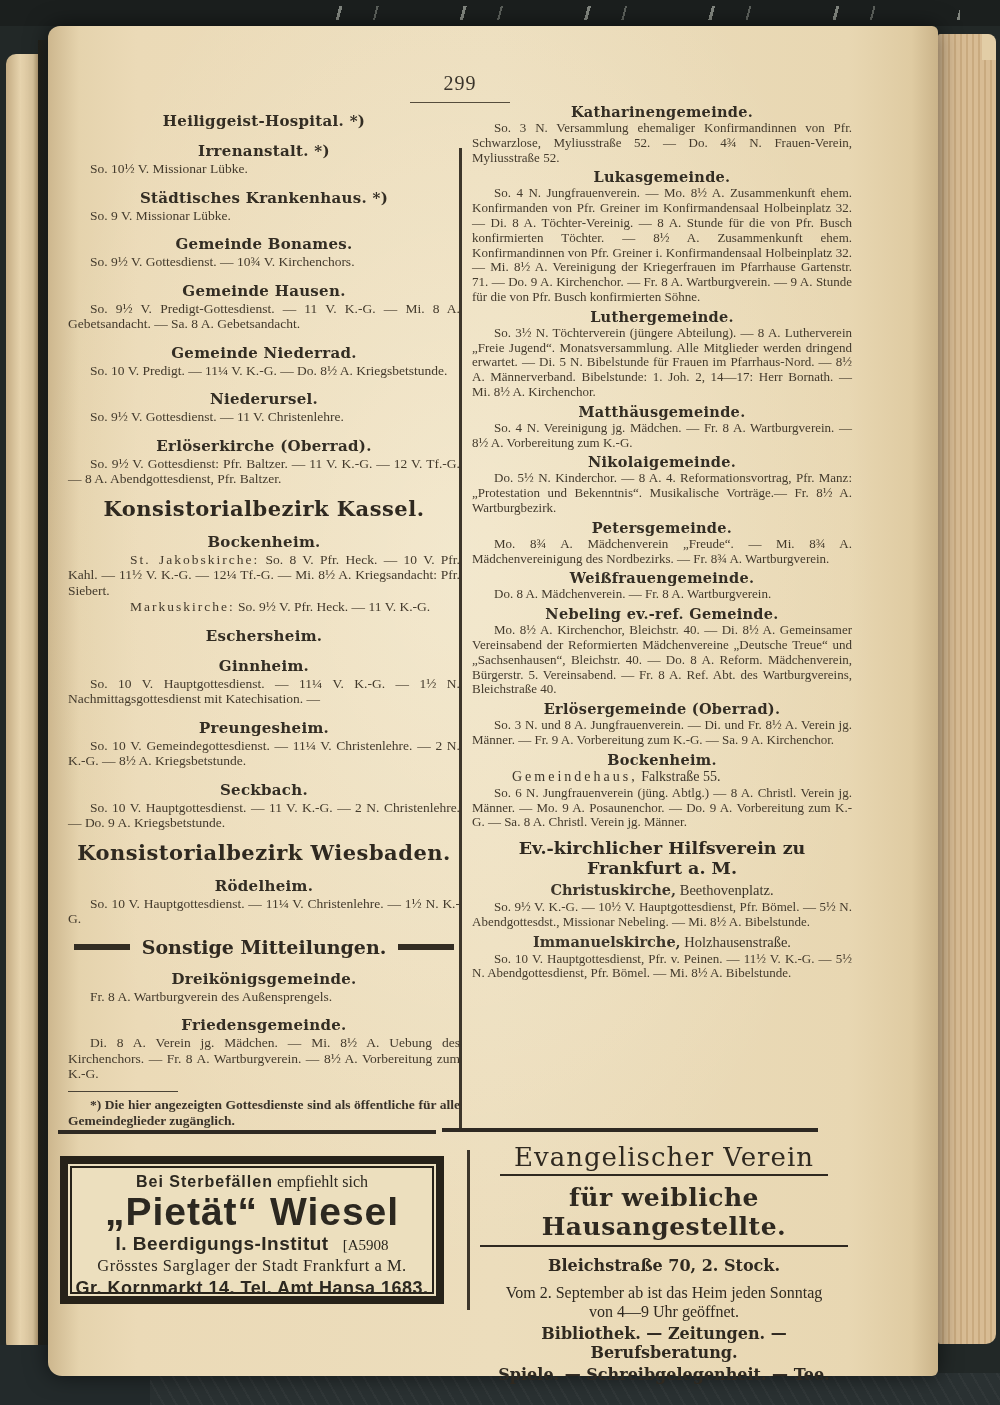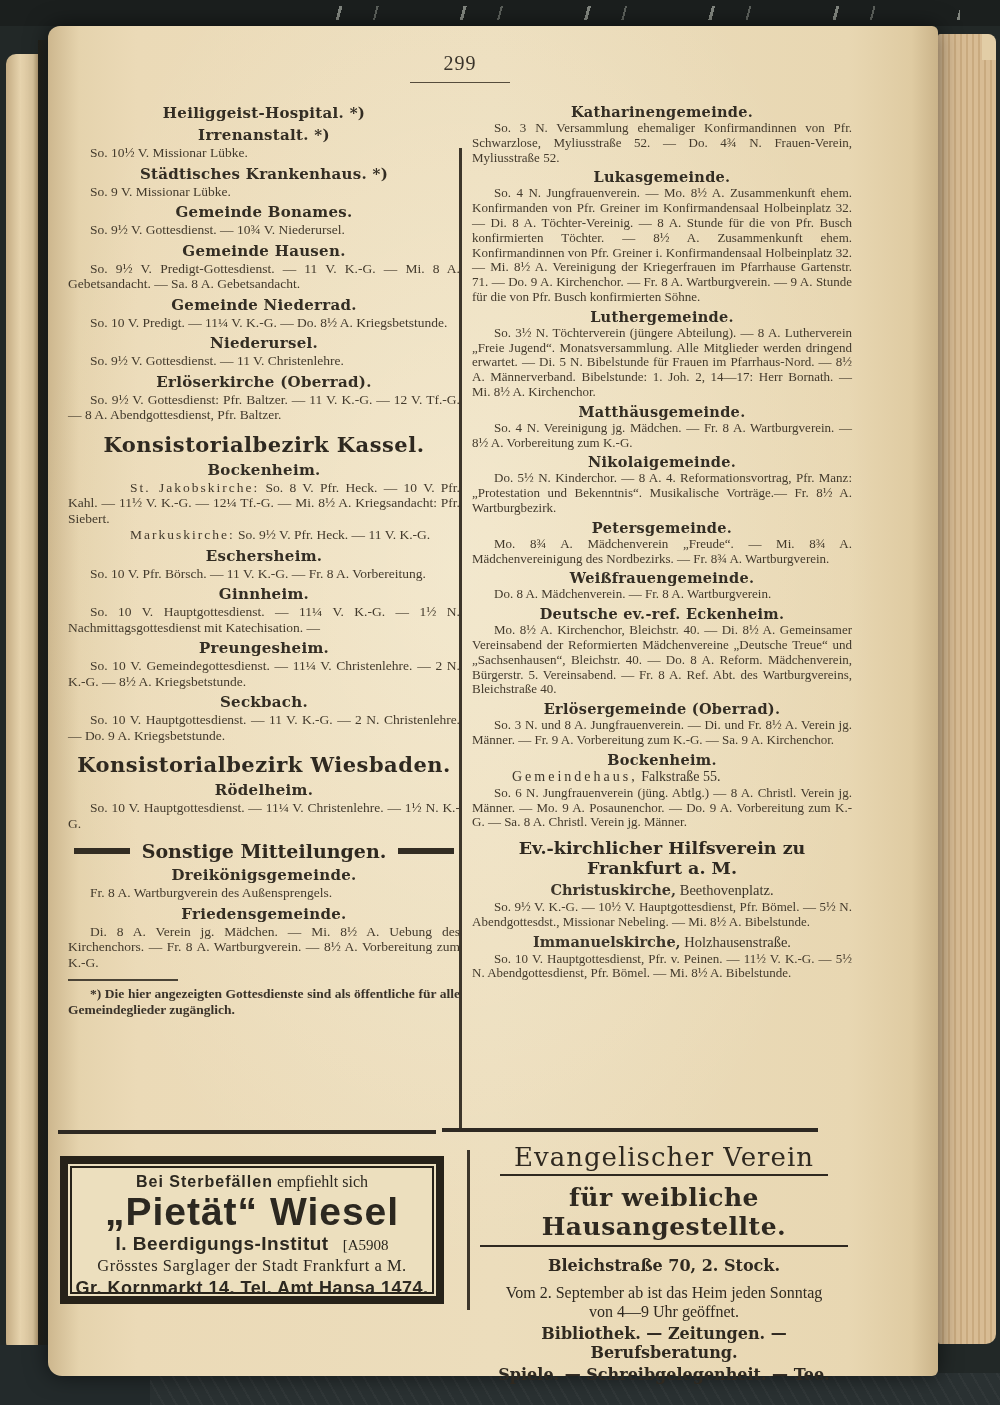--- a/index.html
+++ b/index.html
@@ -26,34 +26,34 @@
 
   
   .page{position:absolute;left:48px;top:26px;width:890px;height:1350px;box-sizing:border-box;
         border-radius:12px 6px 6px 14px;
         background:
           radial-gradient(ellipse at 46% 40%,rgba(255,252,238,.35),rgba(255,252,238,0) 62%),
           linear-gradient(90deg,#cdb78e 0%,#e5d3ad 3.5%,#ebdab7 10%,#ecddbc 50%,#e8d7b2 90%,#dfcba2 97%,#cab389 100%),
           #e9d8b4;
         box-shadow:0 0 22px rgba(0,0,0,.55);}
 
-  .pageno{position:absolute;left:362px;top:26px;width:100px;text-align:center;
+  .pageno{position:absolute;left:362px;top:46px;width:100px;text-align:center;
           font-size:20px;letter-spacing:1px;color:#39332a;border-bottom:1.5px solid #554c3c;padding-bottom:7px;}
 
   .divider{position:absolute;left:411px;top:122px;width:2.5px;height:984px;background:#3d362b;}
   .divider2{position:absolute;left:419px;top:1124px;width:2.5px;height:160px;background:#3d362b;}
   .rule-left{position:absolute;left:10px;top:1104px;width:378px;height:4px;background:#2e2922;}
   .rule-right{position:absolute;left:394px;top:1102px;width:376px;height:4px;background:#2e2922;}
 
   .col{position:absolute;top:74px;}
   .col-left{left:20px;width:392px;}
   .col-right{left:424px;width:380px;}
 
   .sec-title{text-align:center;font-weight:bold;font-family:"DejaVu Serif",serif;
-             font-size:15px;margin:4px 0 1px;letter-spacing:.3px;color:#332d23;}
+             font-size:15px;margin:12px 0 1px;letter-spacing:.3px;color:#332d23;}
   .sec-text{margin:0;text-align:justify;text-indent:22px;font-size:13.5px;line-height:15.5px;color:#433a2c;}
   .sec-text + .sec-text{margin-top:1px;}
   .col-right .sec-title{font-size:14.5px;margin:3px 0 1px;}
   .col-right .sec-text{font-size:13px;line-height:14.8px;}
   .lead{letter-spacing:2px;margin-left:40px;}
 
   .district{text-align:center;font-weight:bold;font-family:"DejaVu Serif",serif;
             font-size:21px;margin:9px 0 2px;letter-spacing:.5px;color:#2f2920;}
   .hilfs-heading{text-align:center;font-weight:bold;font-family:"DejaVu Serif",serif;
             font-size:17.5px;margin:8px 0 2px;color:#2f2920;}
@@ -117,21 +117,21 @@
       <div class="sec">
         <h3 class="sec-title">Irrenanstalt. *)</h3>
         <p class="sec-text">So. 10½ V. Missionar Lübke.</p>
       </div>
       <div class="sec">
         <h3 class="sec-title">Städtisches Krankenhaus. *)</h3>
         <p class="sec-text">So. 9 V. Missionar Lübke.</p>
       </div>
       <div class="sec">
         <h3 class="sec-title">Gemeinde Bonames.</h3>
-        <p class="sec-text">So. 9½ V. Gottesdienst. — 10¾ V. Niederursel.</p>
+        <p class="sec-text">So. 9½ V. Gottesdienst. — 10¾ V. Kirchenchors.</p>
       </div>
       <div class="sec">
         <h3 class="sec-title">Gemeinde Hausen.</h3>
         <p class="sec-text">So. 9½ V. Predigt-Gottesdienst. — 11 V. K.-G. — Mi. 8 A. Gebetsandacht. — Sa. 8 A. Gebetsandacht.</p>
       </div>
       <div class="sec">
         <h3 class="sec-title">Gemeinde Niederrad.</h3>
         <p class="sec-text">So. 10 V. Predigt. — 11¼ V. K.-G. — Do. 8½ A. Kriegsbetstunde.</p>
       </div>
       <div class="sec">
@@ -144,21 +144,20 @@
       </div>
 
       <h2 class="district">Konsistorialbezirk Kassel.</h2>
       <div class="sec">
         <h3 class="sec-title">Bockenheim.</h3>
         <p class="sec-text"><span class="lead">St. Jakobskirche:</span><span> So. 8 V. Pfr. Heck. — 10 V. Pfr. Kahl. — 11½ V. K.-G. — 12¼ Tf.-G. — Mi. 8½ A. Kriegsandacht: Pfr. Siebert.</span></p>
         <p class="sec-text"><span class="lead">Markuskirche:</span><span> So. 9½ V. Pfr. Heck. — 11 V. K.-G.</span></p>
       </div>
       <div class="sec">
         <h3 class="sec-title">Eschersheim.</h3>
-        <p class="sec-text">So. 10 V. Pfr. Börsch. — 11 V. K.-G. — Fr. 8 A. Vorbereitung.</p>
       </div>
       <div class="sec">
         <h3 class="sec-title">Ginnheim.</h3>
         <p class="sec-text">So. 10 V. Hauptgottesdienst. — 11¼ V. K.-G. — 1½ N. Nachmittagsgottesdienst mit Katechisation. —</p>
       </div>
       <div class="sec">
         <h3 class="sec-title">Preungesheim.</h3>
         <p class="sec-text">So. 10 V. Gemeindegottesdienst. — 11¼ V. Christenlehre. — 2 N. K.-G. — 8½ A. Kriegsbetstunde.</p>
       </div>
       <div class="sec">
@@ -211,21 +210,21 @@
       </div>
       <div class="sec">
         <h3 class="sec-title">Petersgemeinde.</h3>
         <p class="sec-text">Mo. 8¾ A. Mädchenverein „Freude“. — Mi. 8¾ A. Mädchenvereinigung des Nordbezirks. — Fr. 8¾ A. Wartburgverein.</p>
       </div>
       <div class="sec">
         <h3 class="sec-title">Weißfrauengemeinde.</h3>
         <p class="sec-text">Do. 8 A. Mädchenverein. — Fr. 8 A. Wartburgverein.</p>
       </div>
       <div class="sec">
-        <h3 class="sec-title">Deutsche ev.-ref. Eckenheim.</h3>
+        <h3 class="sec-title">Nebeling ev.-ref. Gemeinde.</h3>
         <p class="sec-text">Mo. 8½ A. Kirchenchor, Bleichstr. 40. — Di. 8½ A. Gemeinsamer Vereinsabend der Reformierten Mädchenvereine „Deutsche Treue“ und „Sachsenhausen“, Bleichstr. 40. — Do. 8 A. Reform. Mädchenverein, Bürgerstr. 5. Vereinsabend. — Fr. 8 A. Ref. Abt. des Wartburgvereins, Bleichstraße 40.</p>
       </div>
       <div class="sec">
         <h3 class="sec-title">Erlösergemeinde (Oberrad).</h3>
         <p class="sec-text">So. 3 N. und 8 A. Jungfrauenverein. — Di. und Fr. 8½ A. Verein jg. Männer. — Fr. 9 A. Vorbereitung zum K.-G. — Sa. 9 A. Kirchenchor.</p>
       </div>
       <div class="sec">
         <h3 class="sec-title">Bockenheim.</h3>
         <p class="subtitle"><span class="lead">Gemeindehaus,</span><span> Falkstraße 55.</span></p>
         <p class="sec-text">So. 6 N. Jungfrauenverein (jüng. Abtlg.) — 8 A. Christl. Verein jg. Männer. — Mo. 9 A. Posaunenchor. — Do. 9 A. Vorbereitung zum K.-G. — Sa. 8 A. Christl. Verein jg. Männer.</p>
@@ -241,21 +240,21 @@
         <p class="sec-text">So. 10 V. Hauptgottesdienst, Pfr. v. Peinen. — 11½ V. K.-G. — 5½ N. Abendgottesdienst, Pfr. Bömel. — Mi. 8½ A. Bibelstunde.</p>
       </div>
     </div>
 
     <div class="ad-pietat">
       <div class="ad-pietat-inner">
         <div class="p-l1"><b>Bei Sterbefällen</b><span> empfiehlt sich</span></div>
         <div class="p-name">„Pietät“ Wiesel</div>
         <div class="p-l3"><span>I. Beerdigungs-Institut</span><span class="code">[A5908</span></div>
         <div class="p-l4">Grösstes Sarglager der Stadt Frankfurt a M.</div>
-        <div class="p-l5">Gr. Kornmarkt 14.   Tel. Amt Hansa 1474.</div>
+        <div class="p-l5">Gr. Kornmarkt 14.   Tel. Amt Hansa 1683.</div>
       </div>
     </div>
 
     <div class="ad-verein">
       <span class="v-t1">Evangelischer Verein</span>
       <span class="v-t2">für weibliche Hausangestellte.</span>
       <div class="v-addr">Bleichstraße 70, 2. Stock.</div>
       <div class="v-body">Vom 2. September ab ist das Heim jeden Sonntag von 4—9 Uhr geöffnet.</div>
       <div class="v-l1">Bibliothek. — Zeitungen. — Berufsberatung.</div>
       <div class="v-l2">Spiele. — Schreibgelegenheit. — Tee.</div>

